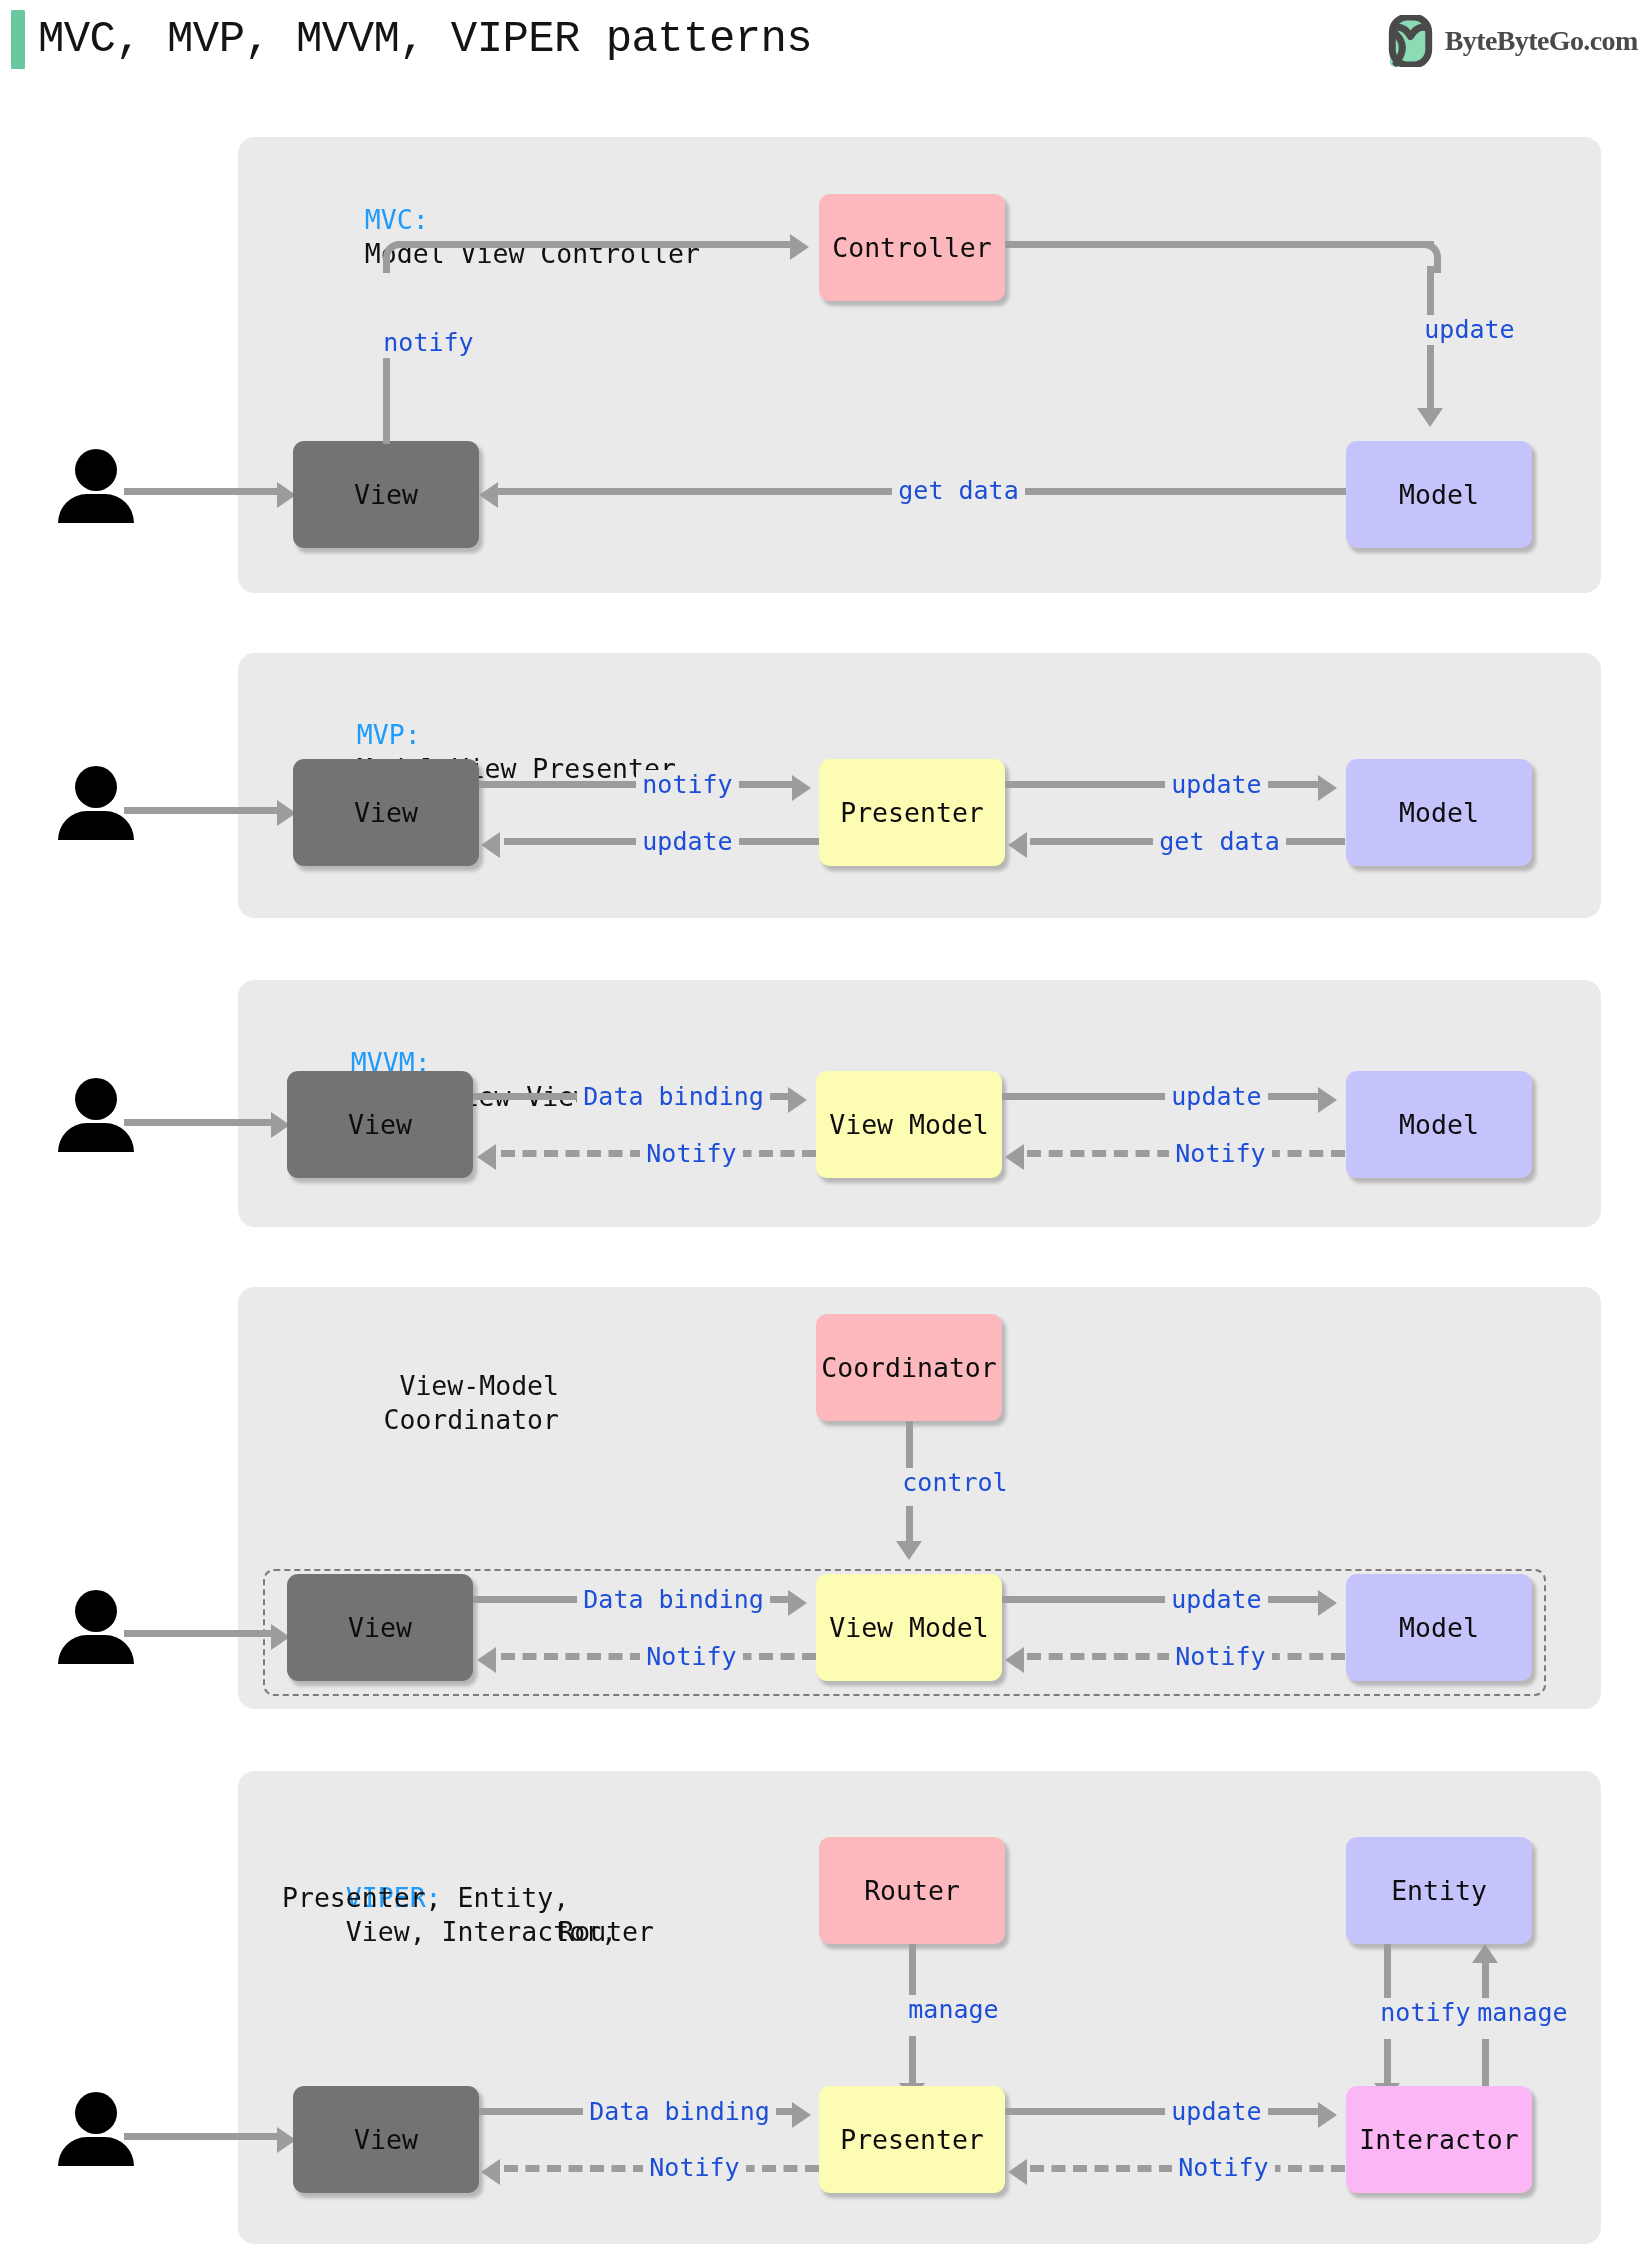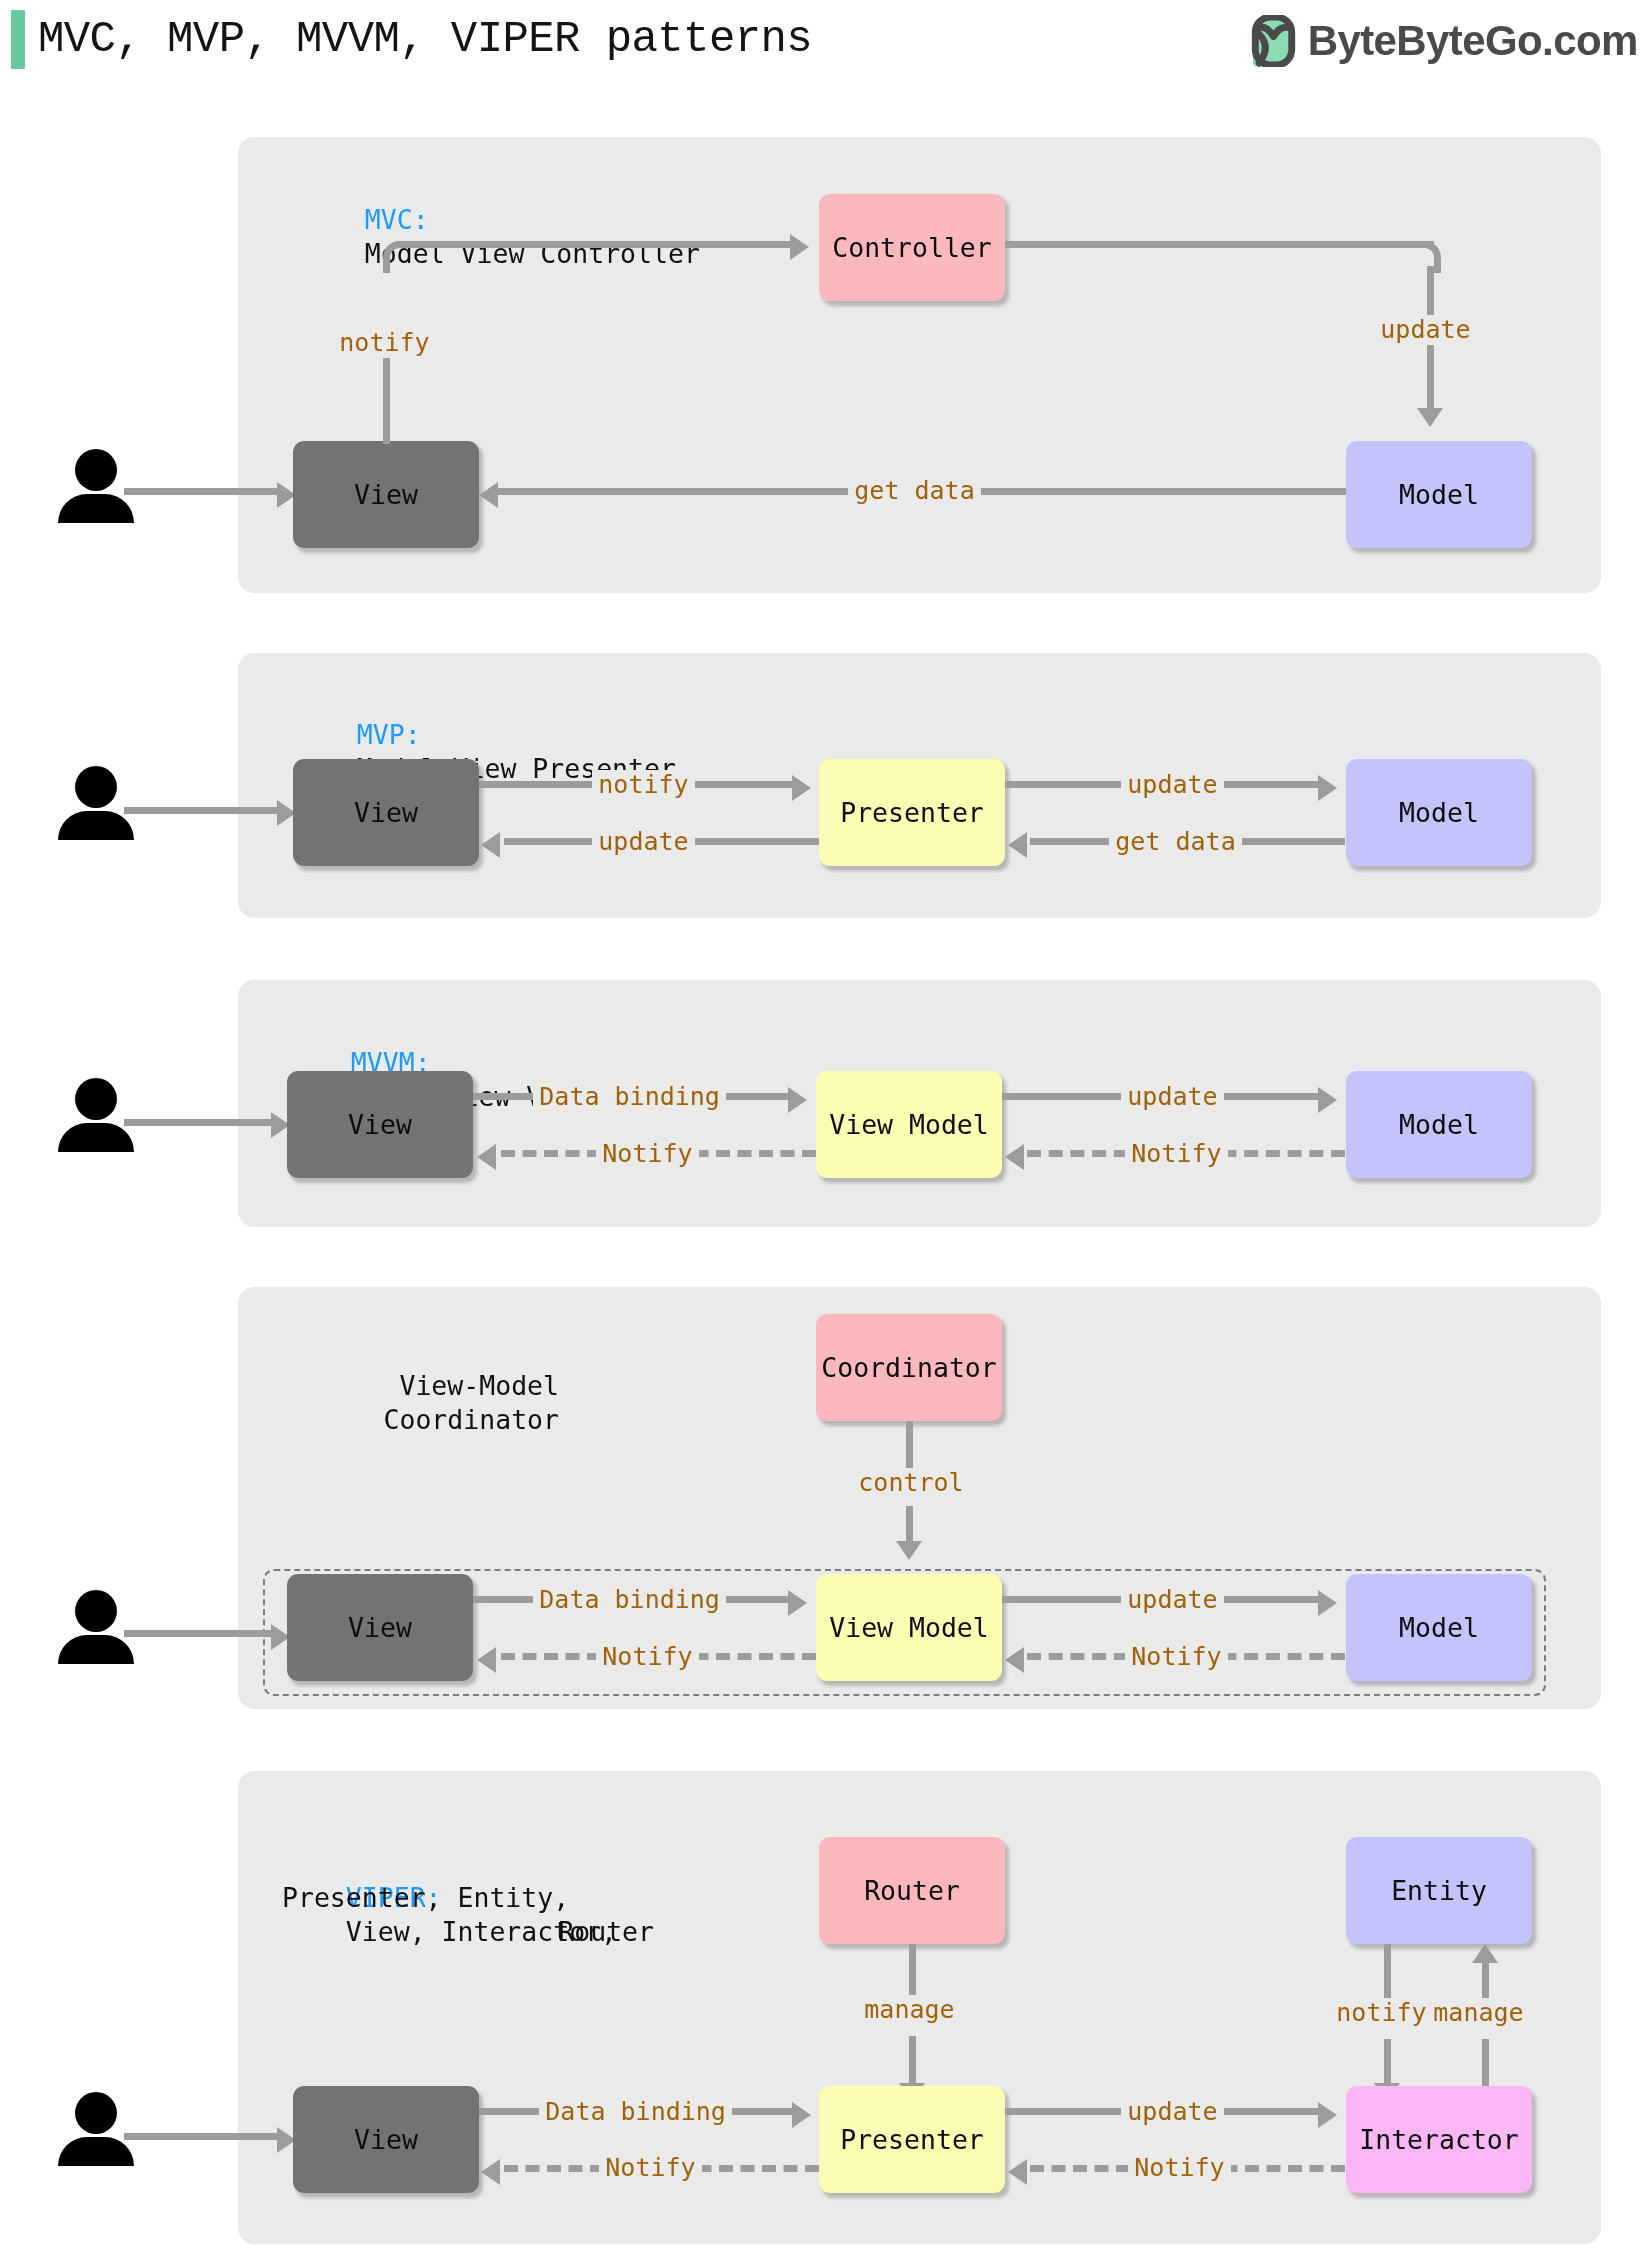--- a/index.html
+++ b/index.html
@@ -5,21 +5,21 @@
   html,body{margin:0;padding:0;background:#fff;}
   body{width:1649px;height:2261px;position:relative;font-family:"DejaVu Sans Mono",monospace;overflow:hidden;}
   .page{position:absolute;inset:0;}
 
   
   .hdr{position:absolute;left:0;top:0;width:1649px;height:88px;}
   .accent-bar{position:absolute;left:11.3px;top:10px;width:14px;height:59px;background:#68C8A0;border-radius:1.3px;}
   .title{position:absolute;left:38px;top:8.8px;font-family:Liberation Mono, monospace;font-size:44px;line-height:61px;color:#141414;white-space:nowrap;letter-spacing:-0.6px;}
   .logo{position:absolute;right:11.3px;top:14px;height:54px;display:flex;align-items:center;gap:10px;}
   .logo-mark{width:49px;height:52px;position:relative;flex:0 0 auto;}
-  .logo-text{font-family:Liberation Sans, sans-serif;font-size:42px;font-weight:bold;color:#4A4A4A;letter-spacing:-0.6px;white-space:nowrap;}
+  .logo-text{font-family:Liberation Serif, serif;font-size:28px;font-weight:bold;color:#4A4A4A;letter-spacing:-0.6px;white-space:nowrap;}
 
   
   .panel{position:absolute;left:238px;width:1363px;background:#EAEAEA;border-radius:16.4px;}
   .p1{top:137px;height:456px;}
   .p2{top:653px;height:265px;}
   .p3{top:980px;height:247px;}
   .p4{top:1287px;height:422px;}
   .p5{top:1771px;height:473px;}
 
   
@@ -51,21 +51,21 @@
   .ar-l{border-top:13.2px solid transparent;border-bottom:13.2px solid transparent;border-right:19px solid #9C9C9C;}
   .ar-d{border-left:13.2px solid transparent;border-right:13.2px solid transparent;border-top:19px solid #9C9C9C;}
   .ar-u{border-left:13.2px solid transparent;border-right:13.2px solid transparent;border-bottom:19px solid #9C9C9C;}
 
   
   .elbow{position:absolute;border:7px solid #9C9C9C;background:transparent;}
   .elbow.tl{border-right:none;border-bottom:none;border-top-left-radius:16.4px;}
   .elbow.tr{border-left:none;border-bottom:none;border-top-right-radius:16.4px;}
 
   
-  .elabel{position:absolute;font-size:25px;color:#a16207;background:#EAEAEA;padding:0 6.3px;white-space:nowrap;line-height:30px;}
+  .elabel{position:absolute;font-size:25px;color:#1d4ed8;background:#EAEAEA;padding:0 6.3px;white-space:nowrap;line-height:30px;margin-left:44px;}
 
   
   .dashgroup{position:absolute;border:2.5px dashed #7c7c7c;border-radius:11.3px;}
 </style>
 </head>
 <body>
 
 <div class="page">
 
   <div class="hdr">

